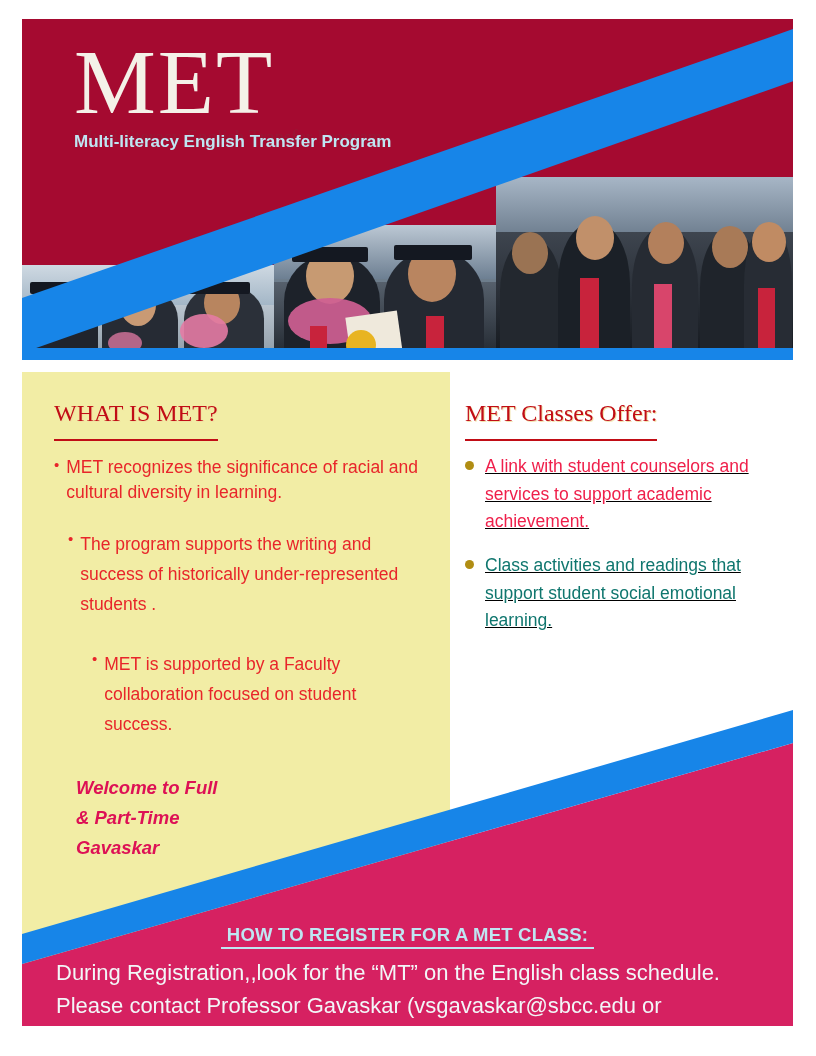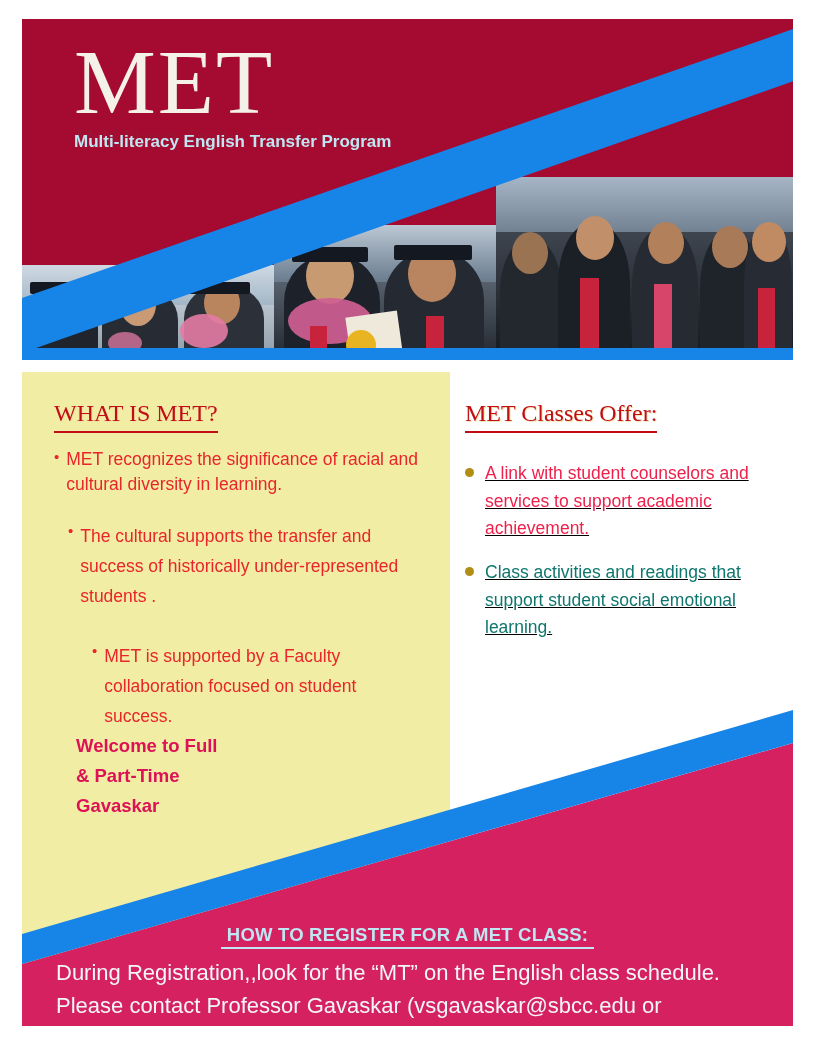--- a/index.html
+++ b/index.html
@@ -36,21 +36,21 @@
   .sub-main{position:absolute;left:0;top:0;font-size:17px;line-height:1.38;font-weight:bold;color:#bfe6f2;width:330px;}
 
   
   .body-area{position:absolute;left:0;top:353px;width:771px;height:654px;background:#ffffff;overflow:hidden;}
   .yellow-col{position:absolute;left:0;top:0;width:428px;height:654px;background:#f2eda5;}
 
   .col{position:absolute;top:0;}
   .col-left{left:0;width:428px;}
   .col-right{left:428px;width:343px;}
 
-  .sec-head{font-family:"Liberation Serif",serif;font-size:24px;color:#c10d16;display:inline-block;border-bottom:2px solid #c10d16;padding-bottom:4px;white-space:nowrap;text-shadow:1px 1px 0 rgba(240,225,160,.85);}
+  .sec-head{font-family:"Liberation Serif",serif;font-size:24px;color:#c10d16;display:inline-block;border-bottom:2px solid #c10d16;padding-bottom:12px;white-space:nowrap;text-shadow:1px 1px 0 rgba(240,225,160,.85);}
 
   .bul{display:flex;font-size:17.5px;line-height:1.42;}
   .bul .dot{flex:0 0 auto;margin-right:7px;}
   .bul .txt{flex:1 1 auto;}
 
   .dot-sm{font-size:15px;line-height:1.35;}
   .dot-round{width:9px;height:9px;border-radius:50%;background:#b08d13;margin-top:8px;margin-right:11px;flex:0 0 auto;}
 
   .welcome{font-size:18.5px;font-weight:bold;line-height:1.62;color:#dd1155;}
 
@@ -154,42 +154,42 @@
         <div style="position:absolute;left:32px;top:28px;width:370px;">
           <div class="sec-head">WHAT IS MET?</div>
 
           <div class="bul" style="margin-top:14px;color:#e8252a;">
             <span class="dot dot-sm">•</span>
             <span class="txt"> MET recognizes the significance of racial and cultural diversity in learning.</span>
           </div>
 
           <div class="bul" style="margin-top:24px;margin-left:14px;color:#e8252a;line-height:1.72;">
             <span class="dot dot-sm">•</span>
-            <span class="txt">The cultural supports the transfer and success of historically under-represented students .</span>
+            <span class="txt">The program supports the writing and success of historically under-represented students .</span>
           </div>
 
           <div class="bul" style="margin-top:30px;margin-left:38px;color:#e8252a;line-height:1.72;">
             <span class="dot dot-sm">•</span>
             <span class="txt">MET is supported by a Faculty collaboration focused on student success.</span>
           </div>
 
-          <div class="welcome" style="margin-left:22px;">
+          <div class="welcome" style="margin-top:34px;margin-left:22px;font-style:italic;">
             <div>Welcome to Full</div>
             <div>&amp; Part-Time</div>
             <div>Gavaskar</div>
           </div>
         </div>
       </div>
 
       <div class="col col-right">
         <div style="position:absolute;left:15px;top:28px;width:330px;text-decoration:underline;">
           <div class="sec-head">MET Classes Offer:</div>
 
 
-          <div class="bul" style="margin-top:27px;color:#ef1f4a;line-height:1.58;">
+          <div class="bul" style="margin-top:12px;color:#ef1f4a;line-height:1.58;">
             <span class="dot-round"></span>
             <span class="txt">A link with student counselors and services to support academic achievement.</span>
           </div>
 
           <div class="bul" style="margin-top:16px;color:#0f766e;line-height:1.58;">
             <span class="dot-round"></span>
             <span class="txt"> Class activities and readings that support student social emotional learning.</span>
           </div>
         </div>
       </div>

